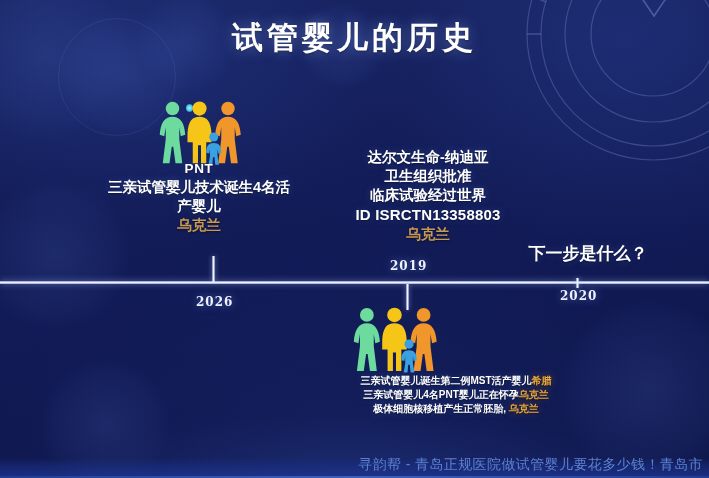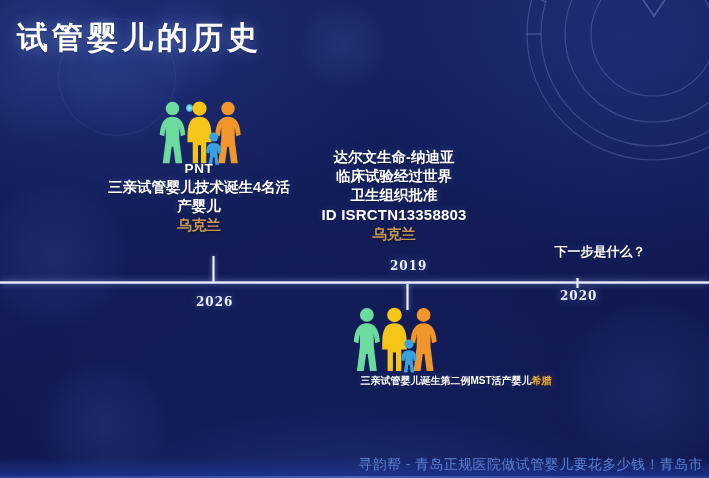--- a/index.html
+++ b/index.html
@@ -62,28 +62,27 @@
     height: 120px;
     background: radial-gradient(ellipse 60% 100% at 50% 120%, rgba(55,85,180,0.3) 0%, rgba(20,32,92,0) 75%);
     pointer-events: none;
   }
 
   
   .title {
     position: absolute;
     top: 17px;
     left: 0; right: 0;
-    text-align: left;
+    text-align: center;
     font-family: "DejaVu Serif", "Liberation Serif", serif;
     font-size: 31px;
     font-weight: 700;
     letter-spacing: 4px;
     color: #ffffff;
     text-shadow: 0 0 14px rgba(150,185,255,0.45), 0 1px 2px rgba(0,0,0,0.4);
-    padding-left: 17px;
   }
 
   
   .timeline-line {
     position: absolute;
     left: 0;
     right: 0;
     top: 281px;
     height: 3px;
     background: linear-gradient(to bottom, rgba(215,225,255,0.55) 0%, #f2f4ff 45%, #c9d2f5 80%, rgba(140,158,225,0.35) 100%);
@@ -120,37 +119,37 @@
   .block-pnt {
     left: 92px;
     top: 160px;
     width: 214px;
     font-size: 14.5px;
     font-weight: 700;
   }
   .block-pnt .lbl { font-size: 13.5px; letter-spacing: 0.6px; }
 
   .block-darwin {
-    left: 304px;
+    left: 338px;
     top: 148px;
     width: 180px;
     font-size: 14.5px;
     font-weight: 700;
   }
   .block-darwin .id-line {
     font-size: 15px;
     font-weight: 700;
     letter-spacing: 0.2px;
   }
 
   .block-next {
-    left: 510px;
+    left: 498px;
     top: 243px;
     width: 180px;
-    font-size: 13px;
+    font-size: 17px;
     font-weight: 700;
   }
 
   .block-bottom {
     left: 282px;
     top: 374px;
     width: 348px;
     font-size: 10px;
     font-weight: 700;
     line-height: 1.42;
@@ -261,22 +260,22 @@
 
   <div class="block block-pnt">
     <span class="ln lbl">PNT</span>
     <span class="ln">三亲试管婴儿技术诞生4名活</span>
     <span class="ln">产婴儿</span>
     <span class="ln hl-soft">乌克兰</span>
   </div>
 
   <div class="block block-darwin">
     <span class="ln">达尔文生命-纳迪亚</span>
+    <span class="ln">卫生组织批准</span>
     <span class="ln">临床试验经过世界</span>
-    <span class="ln">卫生组织批准</span>
     <span class="ln id-line">ID ISRCTN13358803</span>
     <span class="ln hl-soft">乌克兰</span>
   </div>
 
   <div class="block block-next">
     <span class="ln">下一步是什么？</span>
   </div>
 
   <div class="timeline-line"></div>
 
@@ -303,19 +302,21 @@
       <path d="M96 22 C85 22 80 31 79 46 L85 48 L87 36 L87 52 L83 84 L92 84 L95 62 L97 62 L100 84 L109 84 L105 52 L105 36 L107 48 L113 46 C112 31 107 22 96 22 Z" fill="#f0962a"></path>
     </g>
     <g>
       <circle cx="77" cy="49" r="6" fill="#3aa0e0"></circle>
       <path d="M77 57 C70 57 67 61 67 70 L71 71 L72 65 L72 74 L70 86 L75 86 L76 76 L78 76 L79 86 L84 86 L82 74 L82 65 L83 71 L87 70 C87 61 84 57 77 57 Z" fill="#3aa0e0"></path>
     </g>
   </svg>
 
   <div class="block block-bottom">
     <span class="ln"><span>三亲试管婴儿诞生第二例MST活产婴儿</span><span class="hl">希腊</span></span>
+    <span class="ln"><span>三亲试管婴儿4名PNT婴儿正在怀孕</span><span class="hl">乌克兰</span></span>
+    <span class="ln"><span>极体细胞核移植产生正常胚胎, </span><span class="hl">乌克兰</span></span>
   </div>
 
   <div class="watermark-bar"></div>
   <div class="watermark">寻韵帮 - 青岛正规医院做试管婴儿要花多少钱！青岛市</div>
   <div class="footer-rule"></div>
 
 </div>
 
 </body></html>

